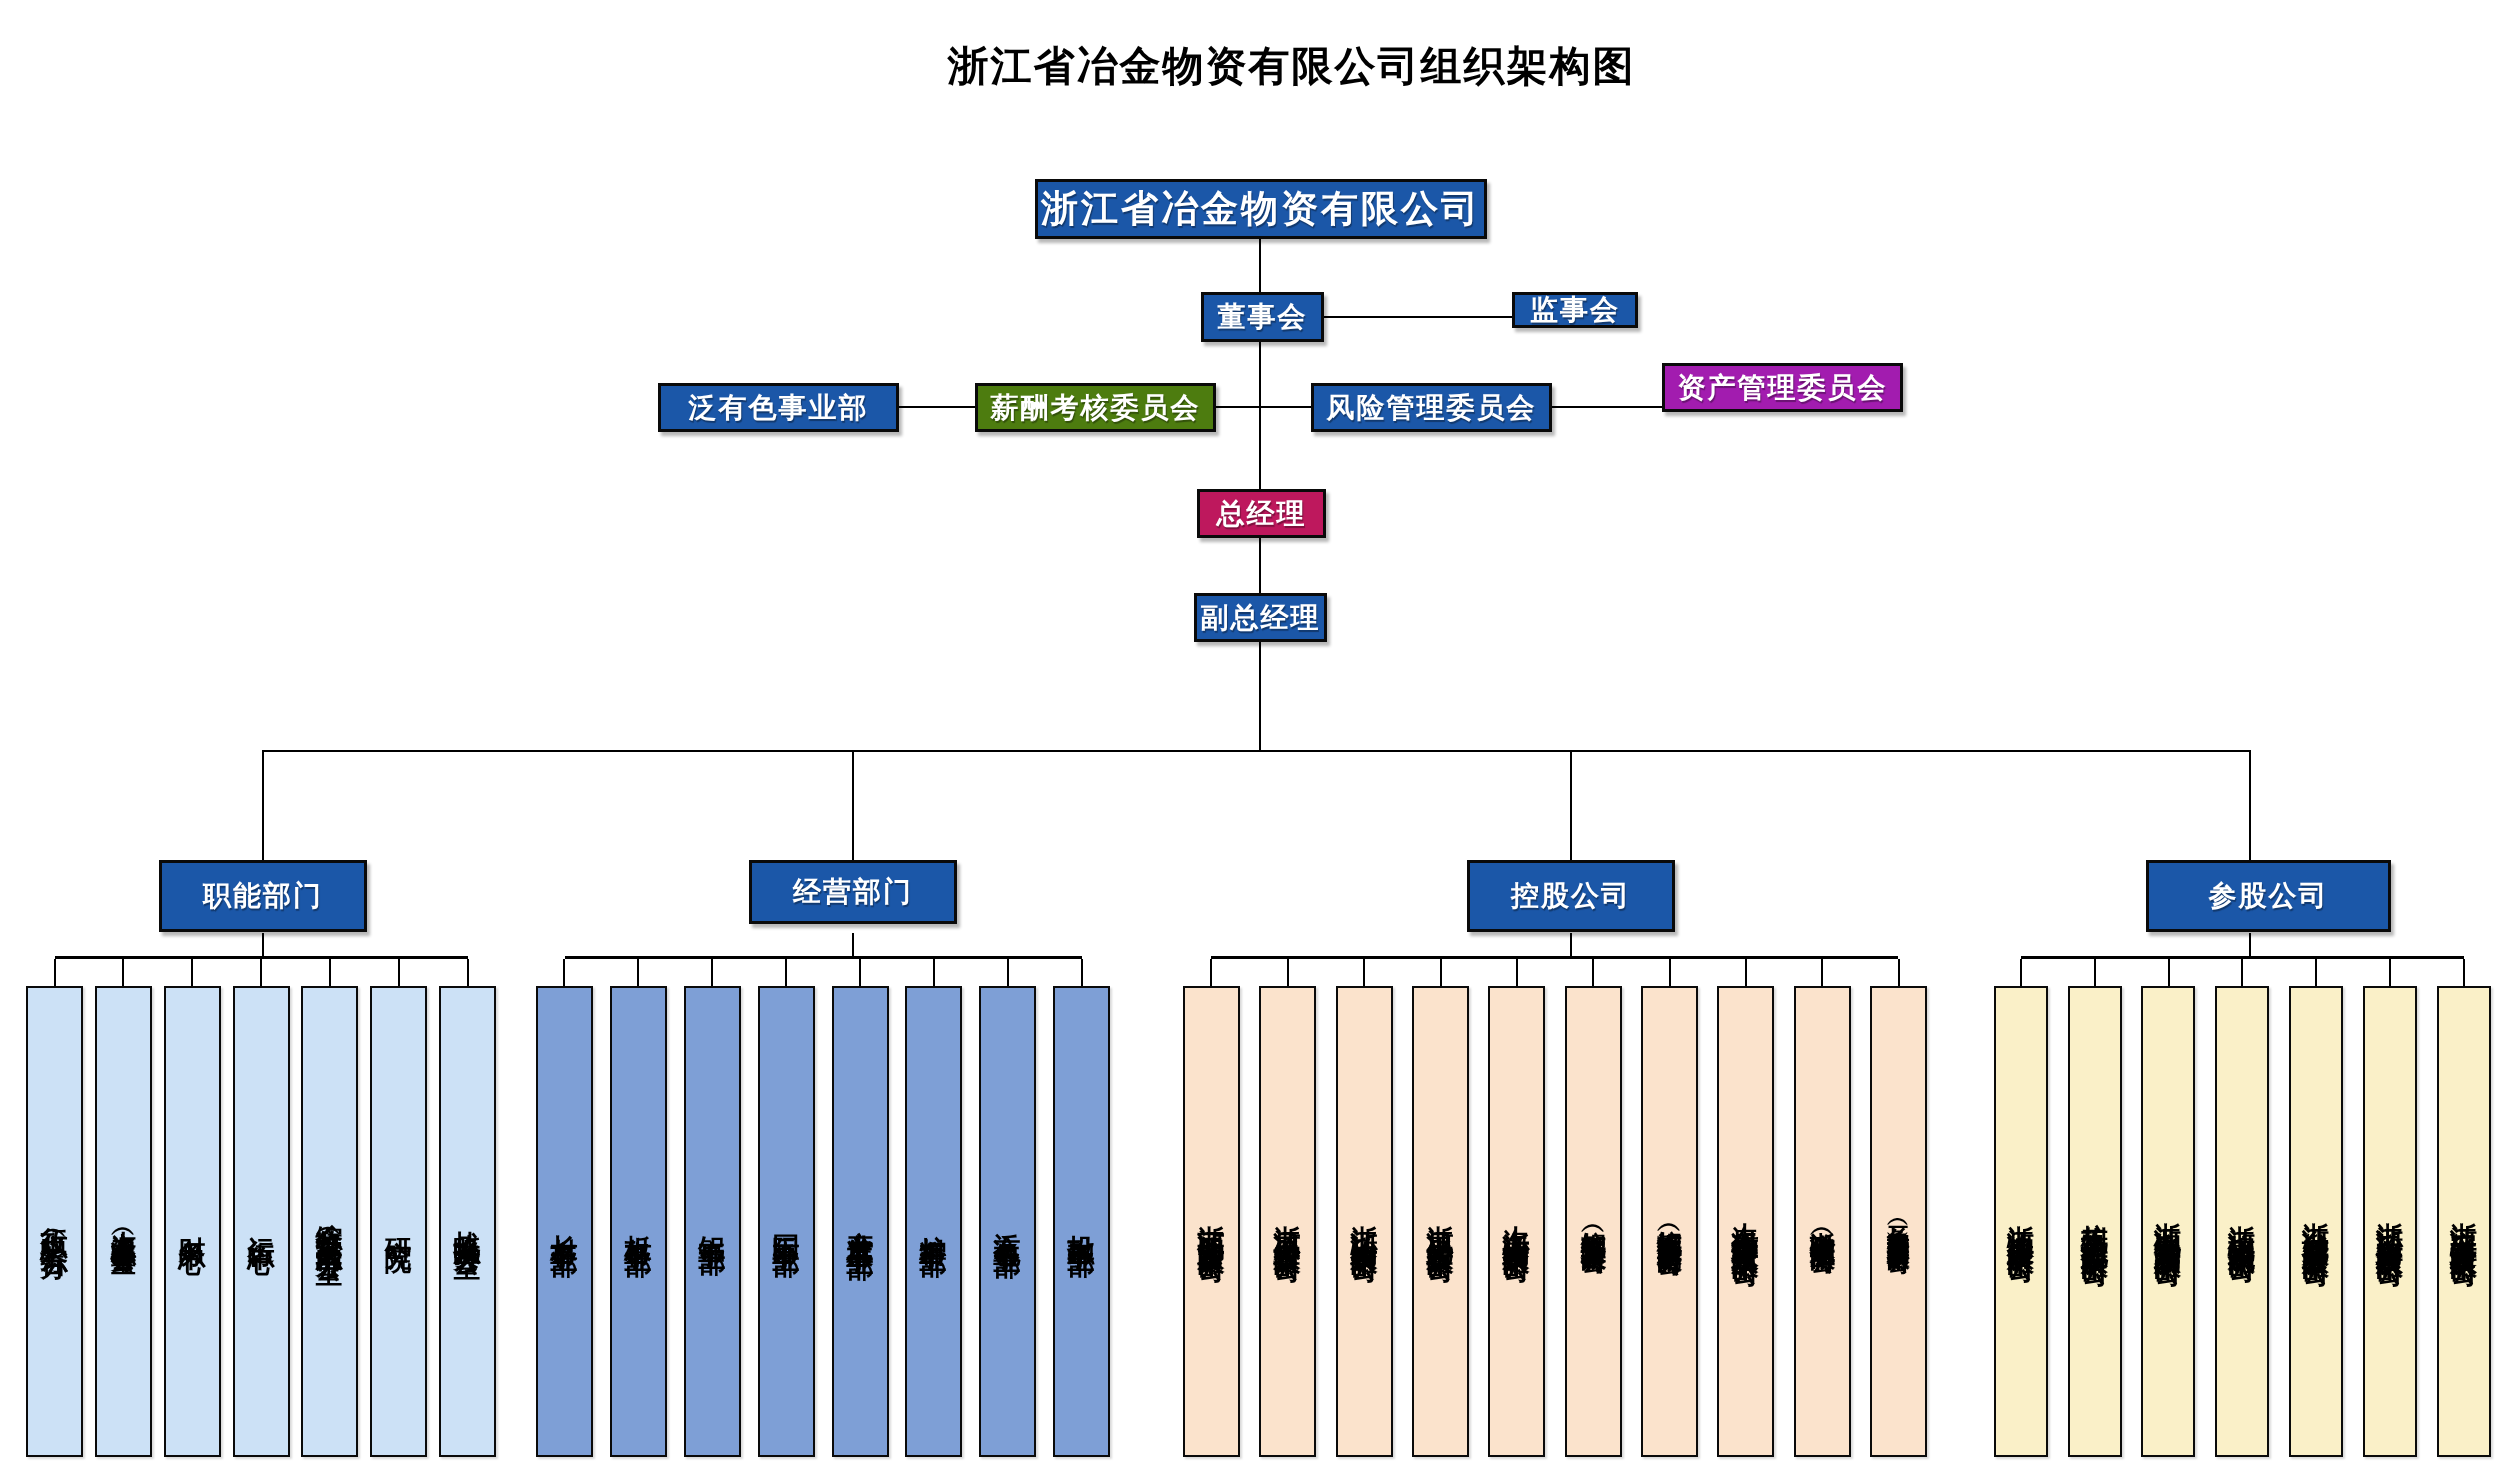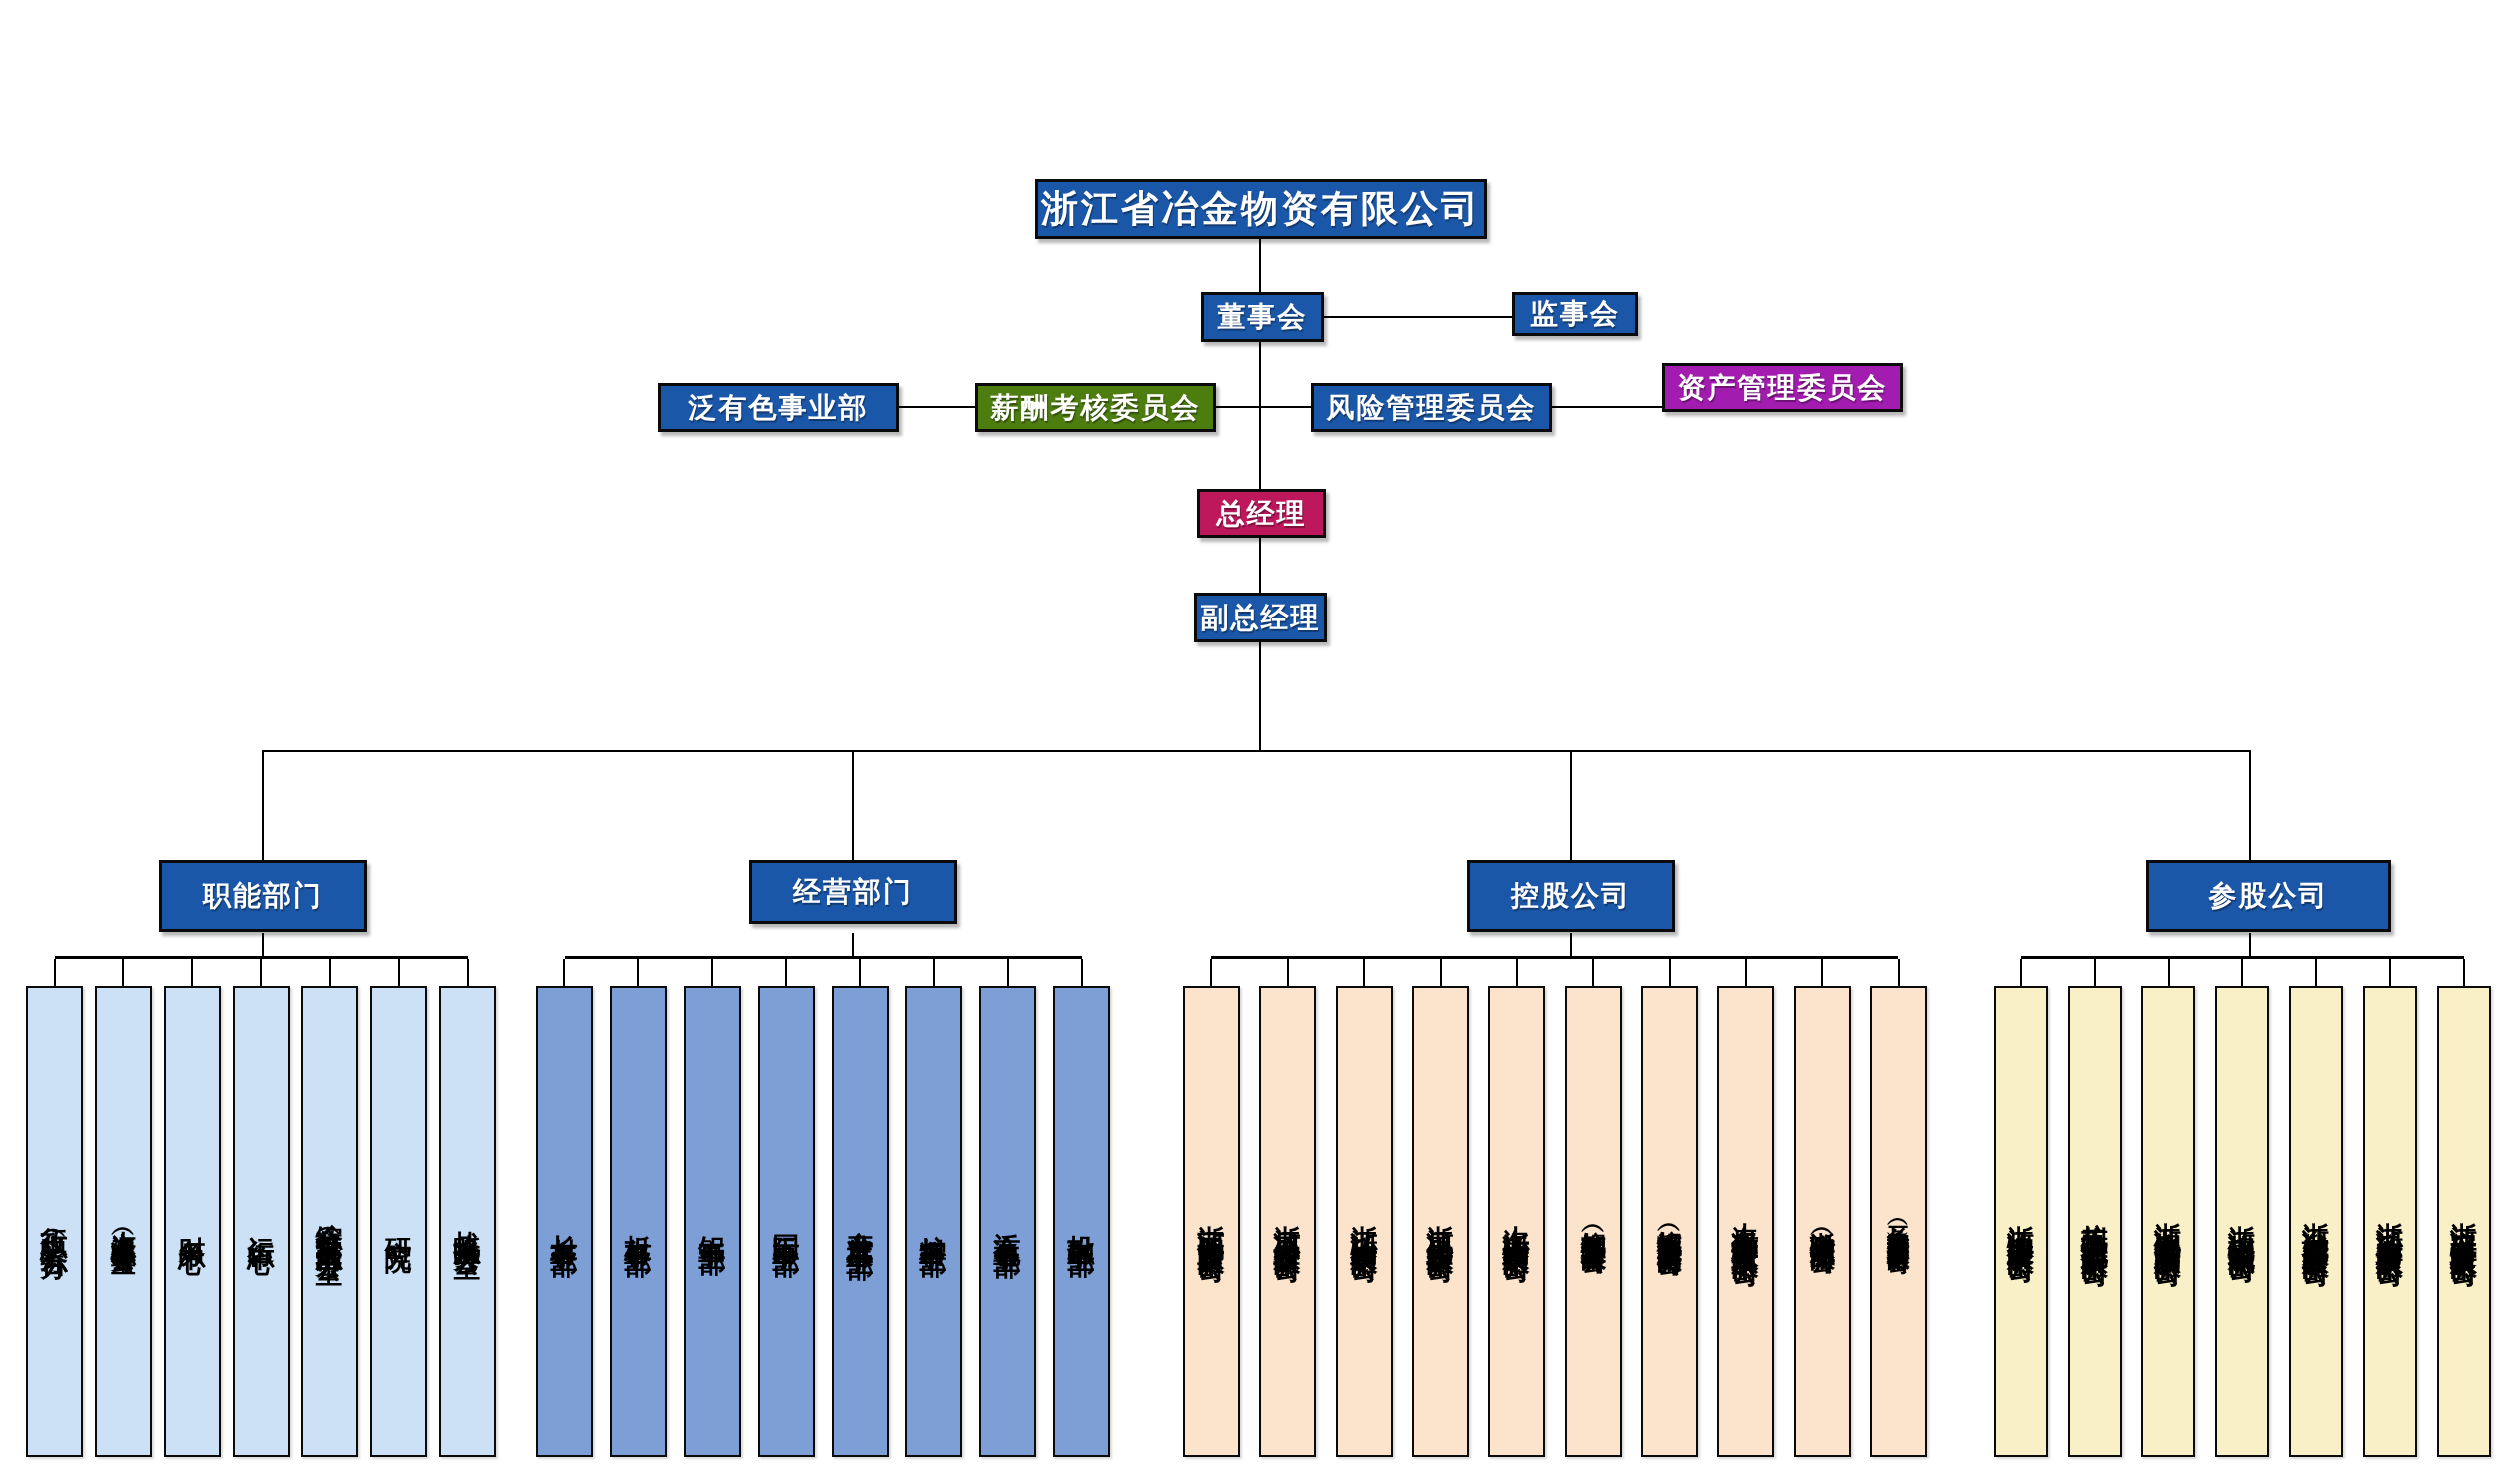--- a/index.html
+++ b/index.html
@@ -32,39 +32,40 @@
   .orgcol span{
     writing-mode:vertical-rl;text-orientation:mixed;
     font-weight:700;color:#000;line-height:1;white-space:nowrap;
   }
 </style>
 </head>
 <body>
 
 <div id="canvas">
 
+  <div class="page-title">浙江省冶金物资有限公司组织架构图</div>
 
   <div class="cline" style="left: 1259px; top: 239px; width: 2px; height: 512px; background: rgb(0, 0, 0);"></div>
   <div class="cline" style="left: 1324px; top: 316px; width: 188px; height: 2px; background: rgb(0, 0, 0);"></div>
   <div class="cline" style="left: 899px; top: 406px; width: 763px; height: 2px; background: rgb(0, 0, 0);"></div>
   <div class="cline" style="left: 262px; top: 750px; width: 1989px; height: 2px; background: rgb(0, 0, 0);"></div>
   <div class="cline" style="left: 262px; top: 751px; width: 2px; height: 111px; background: rgb(0, 0, 0);"></div>
   <div class="cline" style="left: 852px; top: 751px; width: 2px; height: 111px; background: rgb(0, 0, 0);"></div>
   <div class="cline" style="left: 1570px; top: 751px; width: 2px; height: 111px; background: rgb(0, 0, 0);"></div>
   <div class="cline" style="left: 2249px; top: 751px; width: 2px; height: 111px; background: rgb(0, 0, 0);"></div>
 
   <div class="node root" style="left: 1035px; top: 179px; width: 452px; height: 60px; background: rgb(27, 87, 168);">
     <span>浙江省冶金物资有限公司</span>
   </div>
 
   <div class="node" style="left: 1201px; top: 292px; width: 123px; height: 50px; background: rgb(27, 87, 168);">
     <span>董事会</span>
   </div>
 
-  <div class="node" style="left: 1512px; top: 292px; width: 126px; height: 44px; background: rgb(27, 87, 168);">
+  <div class="node" style="left: 1512px; top: 292px; width: 126px; height: 36px; background: rgb(27, 87, 168);">
     <span>监事会</span>
   </div>
 
   <div class="node" style="left: 658px; top: 383px; width: 241px; height: 49px; background: rgb(27, 87, 168);">
     <span>泛有色事业部</span>
   </div>
   <div class="node" style="left: 975px; top: 383px; width: 241px; height: 49px; background: #4d7c0f;">
     <span>薪酬考核委员会</span>
   </div>
   <div class="node" style="left: 1311px; top: 383px; width: 241px; height: 49px; background: rgb(27, 87, 168);">

